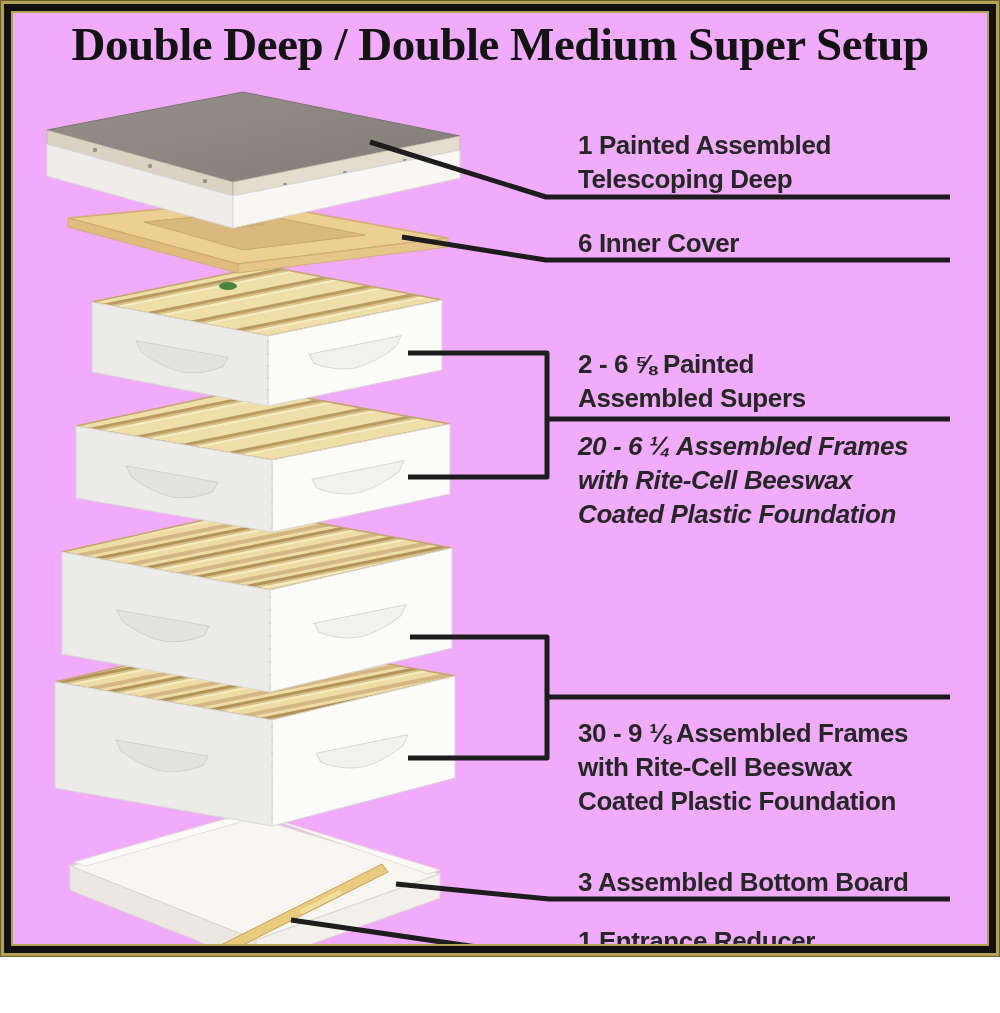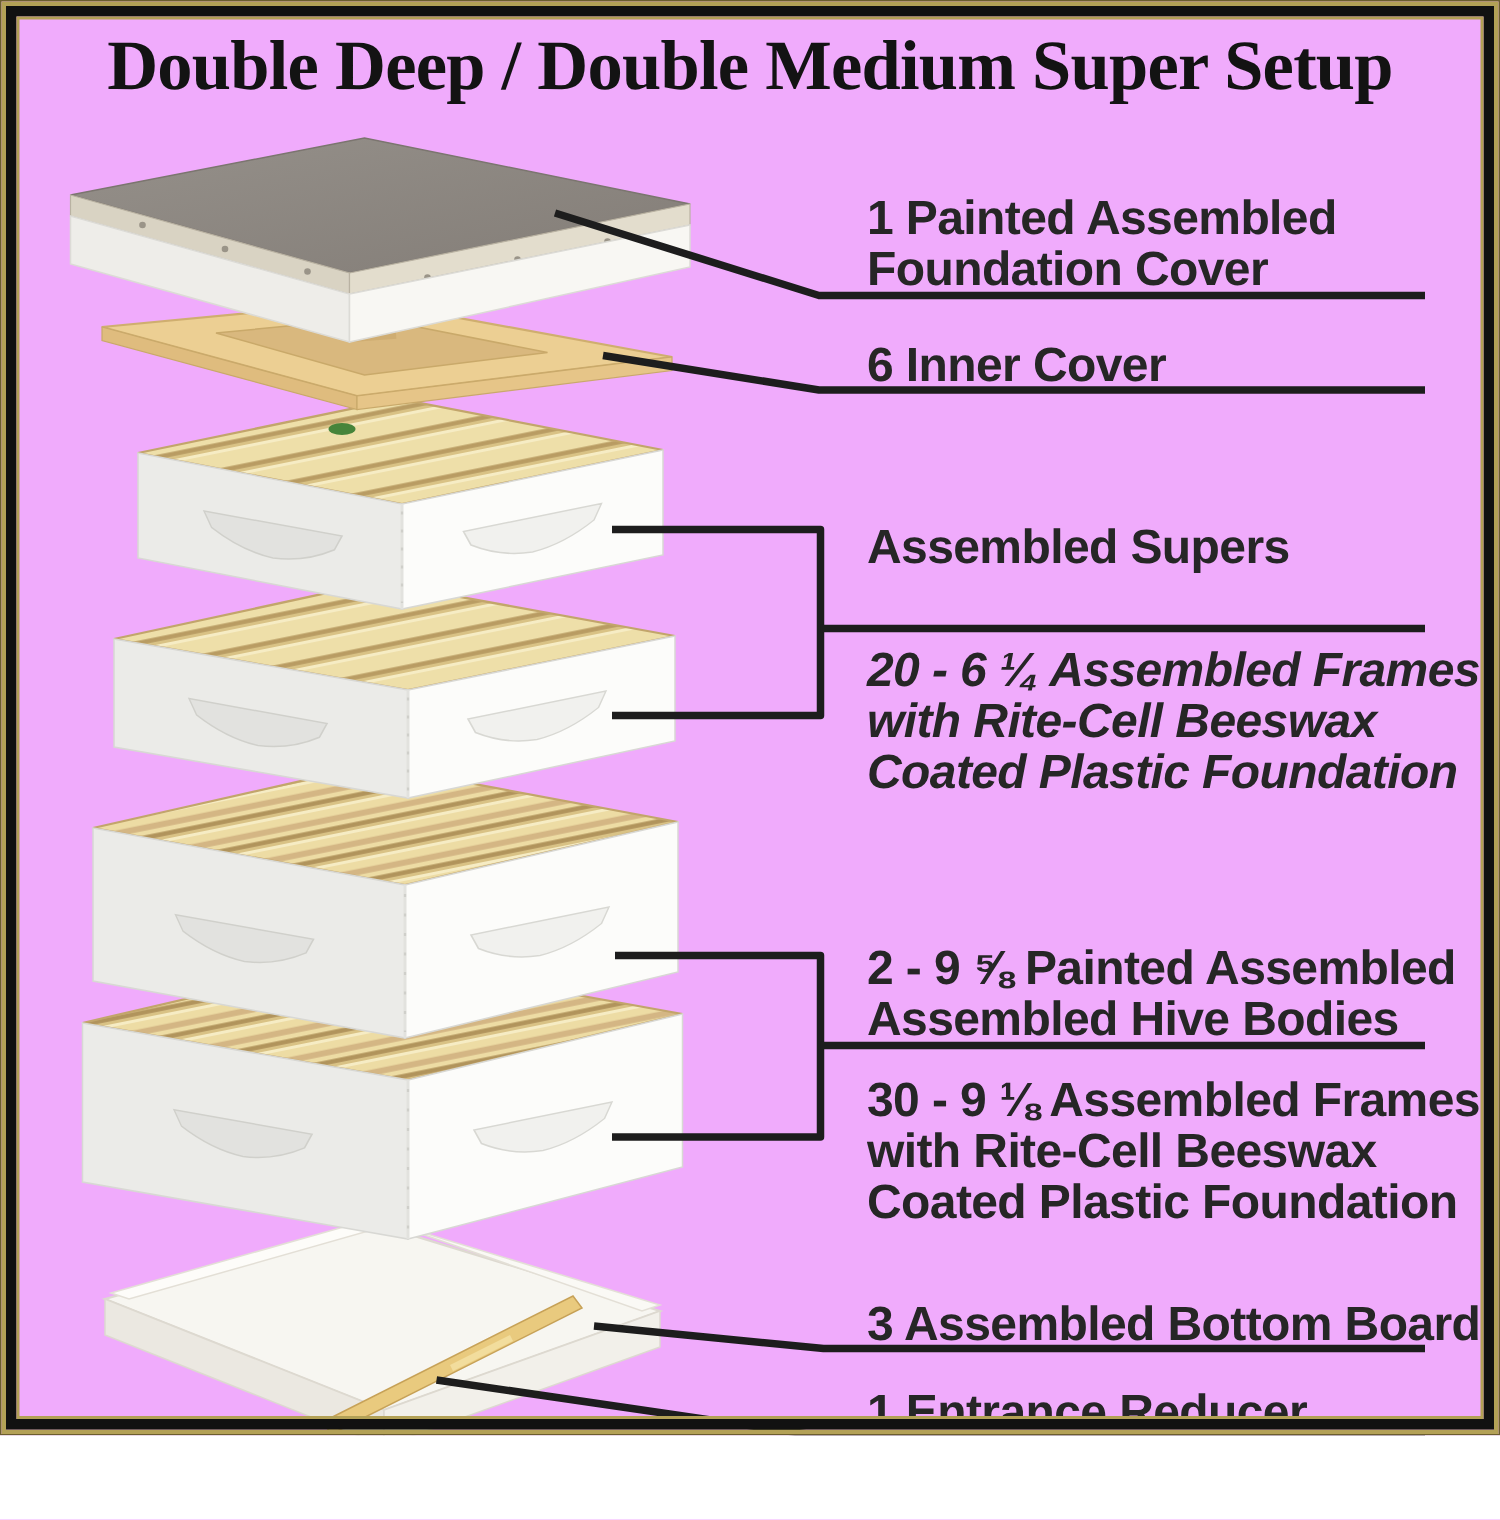--- a/index.html
+++ b/index.html
@@ -18,21 +18,21 @@
     position:absolute; top:16px; left:0; width:100%; text-align:center;
     font-family:"Liberation Serif", serif; font-weight:bold;
     font-size:47px; line-height:56px; color:#131313; letter-spacing:-0.5px;
     white-space:nowrap;
   }
 
   .diagram-svg { position:absolute; inset:0; }
 
   .lbl {
     position:absolute; left:578px; color:#262626; font-weight:bold;
-    font-size:32px; line-height:34px; letter-spacing:-0.4px; white-space:nowrap;
+    font-size:26px; line-height:34px; letter-spacing:-0.4px; white-space:nowrap;
   }
   .lbl span { display:block; }
 
   .l-telescoping { top:128px; }
   .l-inner       { top:226px; }
   .l-supers      { top:347px; }
   .l-superframes { top:429px;font-style:italic; }
   .l-bodies      { top:628px; }
   .l-bodyframes  { top:716px; }
   .l-bottom      { top:865px; }
@@ -149,41 +149,38 @@
       <path d="M547 419 L950 419"></path>
       <path d="M410 637 L547 637 L547 758 L408 758"></path>
       <path d="M547 697 L950 697"></path>
       <path d="M396 884 L549 899 L950 899"></path>
       <path d="M291 920 L552 958 L950 958"></path>
     </g>
   </svg>
 
   <div class="lbl l-telescoping">
     <span>1 Painted Assembled</span>
-    <span>Foundation Cover</span>
+    <span>Telescoping Deep</span>
   </div>
 
   <div class="lbl l-inner">
     <span>6 Inner Cover</span>
   </div>
 
   <div class="lbl l-supers">
+    <span>2 - 6 ⅝ Painted</span>
     <span>Assembled Supers</span>
   </div>
 
   <div class="lbl l-superframes">
     <span>20 - 6 ¼ Assembled Frames</span>
     <span>with Rite-Cell Beeswax</span>
     <span>Coated Plastic Foundation</span>
   </div>
 
-  <div class="lbl l-bodies">
-    <span>2 - 9 ⅝ Painted Assembled</span>
-    <span>Assembled Hive Bodies</span>
-  </div>
 
   <div class="lbl l-bodyframes">
     <span>30 - 9 ⅛ Assembled Frames</span>
     <span>with Rite-Cell Beeswax</span>
     <span>Coated Plastic Foundation</span>
   </div>
 
   <div class="lbl l-bottom">
     <span>3 Assembled Bottom Board</span>
   </div>

